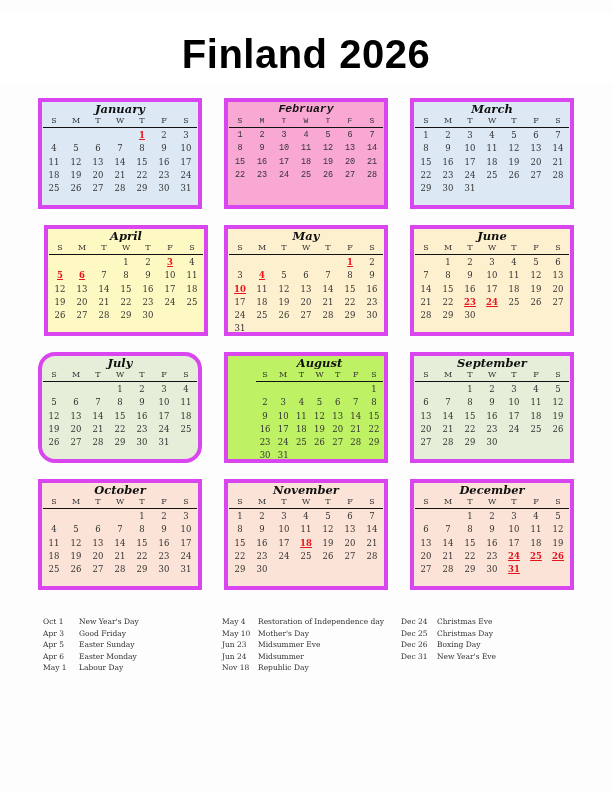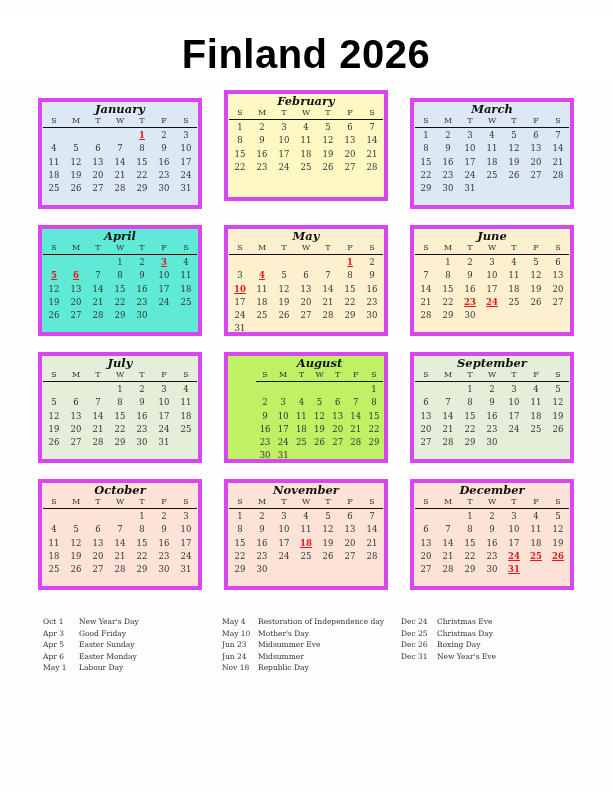--- a/index.html
+++ b/index.html
@@ -65,21 +65,21 @@
           <span>24</span>
           <span>25</span>
           <span>26</span>
           <span>27</span>
           <span>28</span>
           <span>29</span>
           <span>30</span>
           <span>31</span>
         </div>
       </div>
-      <div class="month" style="left: 224px; top: 78px; background: #fef9c3;">
+      <div class="month" style="left: 224px; top: 86px; background: #f9a8d4; font-family: Liberation Mono, monospace;">
         <div class="mname">February</div>
         <div class="dows">
           <span>S</span>
           <span>M</span>
           <span>T</span>
           <span>W</span>
           <span>T</span>
           <span>F</span>
           <span>S</span>
         </div>
@@ -152,21 +152,21 @@
           <span>24</span>
           <span>25</span>
           <span>26</span>
           <span>27</span>
           <span>28</span>
           <span>29</span>
           <span>30</span>
           <span>31</span>
         </div>
       </div>
-      <div class="month" style="left: 38px; top: 213px; background: #5eead4;">
+      <div class="month" style="left: 44px; top: 213px; background: #fef9c3;">
         <div class="mname">April</div>
         <div class="dows">
           <span>S</span>
           <span>M</span>
           <span>T</span>
           <span>W</span>
           <span>T</span>
           <span>F</span>
           <span>S</span>
         </div>
@@ -294,21 +294,21 @@
           <span class="hol">23</span>
           <span class="hol">24</span>
           <span>25</span>
           <span>26</span>
           <span>27</span>
           <span>28</span>
           <span>29</span>
           <span>30</span>
         </div>
       </div>
-      <div class="month" style="left: 38px; top: 340px; background: rgb(228, 238, 217);">
+      <div class="month" style="left: 38px; top: 340px; background: rgb(228, 238, 217); border-radius: 17px;">
         <div class="mname">July</div>
         <div class="dows">
           <span>S</span>
           <span>M</span>
           <span>T</span>
           <span>W</span>
           <span>T</span>
           <span>F</span>
           <span>S</span>
         </div>

